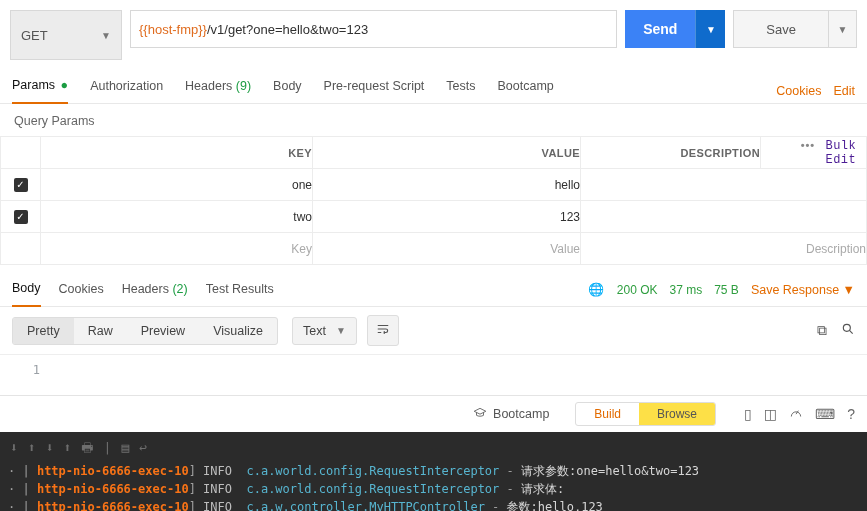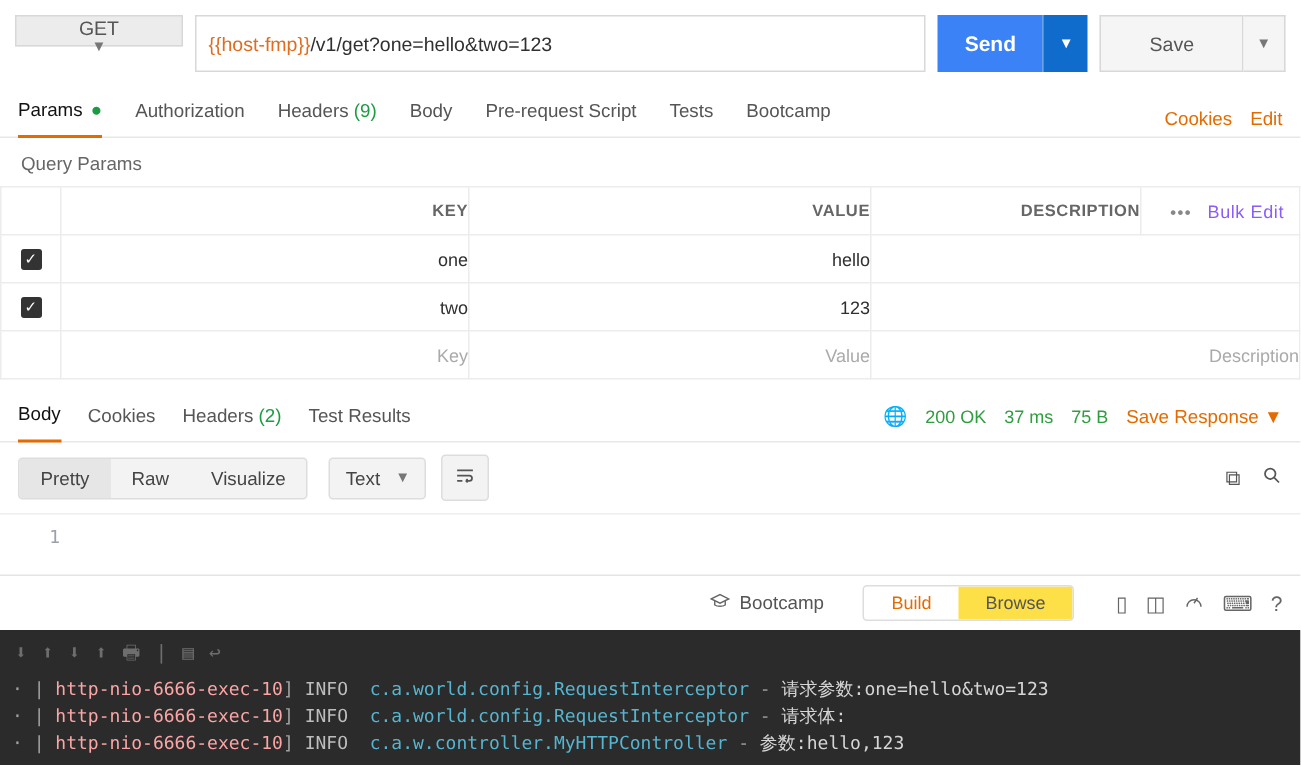--- a/index.html
+++ b/index.html
@@ -1,20 +1,20 @@
 <!DOCTYPE html>
 <html><head>
 <meta charset="utf-8">
 <style>
   * { box-sizing: border-box; margin: 0; padding: 0; }
   body { font-family: -apple-system, BlinkMacSystemFont, "Segoe UI", Arial, sans-serif; font-size: 12px; color: #303030; width: 867px; background: #fff; }
   
   
   .request-bar { display: flex; padding: 10px 10px 8px 10px; gap: 8px; align-items: stretch; }
-  .method-select { width: 112px; background: #ececec; border: 1px solid #d8d8d8; display: flex; align-items: center; padding: 0 10px; height: 21px; justify-content: space-between; color: #555; font-size: 13px; flex-direction: column; }
+  .method-select { width: 112px; background: #ececec; border: 1px solid #d8d8d8; display: flex; align-items: center; padding: 0 10px; height: 50px; justify-content: space-between; color: #555; font-size: 13px; }
   .url-box { flex: 1; border: 1px solid #d8d8d8; display: flex; align-items: center; height: 38px; padding: 0 8px; font-size: 13px; font-family: inherit; }
   .url-var { color: #e06c1f; }
   .send-btn { background: #3b82f6; color: #fff; height: 38px; border: none; display: flex; align-items: center; padding: 0 18px; font-size: 14px; font-weight: 600; }
   .send-split { background: #0f6bcc; color: #fff; height: 38px; width: 30px; display:flex; align-items:center; justify-content:center; border: none; }
   .save-btn { height: 38px; background: #f5f5f5; border: 1px solid #d8d8d8; display: flex; align-items:center; padding: 0 32px; color: #555; font-size: 13px; }
   .save-split { height: 38px; width: 28px; background: #f5f5f5; border: 1px solid #d8d8d8; display:flex; align-items:center; justify-content:center; color:#666; }
   .chev { font-size: 10px; color: #777; }
   .chev-w { color: #fff; font-size: 10px; }
   .send-group, .save-group { display:flex; }
   .send-split { border-left: 1px solid rgba(255,255,255,0.25); }
@@ -32,21 +32,21 @@
   
   .qp-header { padding: 10px 14px 8px 14px; color: #666; font-size: 12.5px; }
   .params-table { width: 100%; border-collapse: collapse; }
   .params-table th, .params-table td { border: 1px solid #ececec; height: 32px; text-align: right; font-size: 12px; }
   .params-table th { color: #666; font-weight: 600; font-size: 11px; letter-spacing: 0.4px; padding-left: 10px; }
   .col-chk { width: 40px; text-align:center !important; }
   .col-key { width: 272px; padding-left: 10px; }
   .col-val { width: 268px; padding-left: 10px; }
   .col-desc { padding-left: 10px; color:#666; }
   .th-actions { width: 106px; text-align:right !important; padding-right: 10px; }
-  .bulk-edit { color:#8b5cf6; cursor:pointer; font-weight:400; font-size:12px; }
+  .bulk-edit { color:#4c1d95; cursor:pointer; font-weight:400; font-size:12px;font-family:Liberation Mono, monospace; }
   .dots { color:#888; letter-spacing:1px; cursor:pointer; }
   .chk { width: 14px; height: 14px; background: #333; display:inline-flex; align-items:center; justify-content:center; color:#fff; font-size:10px; border-radius:2px; }
   .placeholder { color: #aaa; }
 
   
   .resp-row { display: flex; align-items:center; padding: 10px 12px 0 12px; border-bottom:1px solid #e8e8e8; gap:18px; font-size:12.5px; color:#555; margin-top:6px; }
   .resp-tab { padding-bottom: 10px; cursor:pointer; }
   .resp-tab.active { color:#111; border-bottom: 2px solid #e36b00; margin-bottom:-1px; }
   .resp-right { margin-left:auto; display:flex; gap:12px; align-items:center; padding-bottom:8px; }
   .status-ok, .status-time, .status-size { color: #2e9e3f; font-size:12px; }
@@ -74,21 +74,21 @@
   .f-build { color:#e36b00; }
   .f-browse { background:#fde047; color:#555; }
   .footer-icons { margin-left:14px; display:flex; gap:12px; color:#666; font-size:14px; }
   .footer-left-spacer { flex:1; }
 
   
   .console { background:#2b2b2b; color:#d0d0d0; font-family:"Menlo","Consolas",monospace; font-size:12px; padding:4px 0 6px 0; line-height:1.5; }
   .console-tb { display:flex; gap:10px; padding:2px 10px 4px 10px; color:#6e6e6e; font-size:13px; }
   .console-line { padding: 0 8px; white-space: pre; }
   .c-pipe { color:#a0a0a0; }
-  .c-thread { color:#fca5a5; }
+  .c-thread { color:#f97316;font-weight:bold; }
   .c-info { color:#bdbdbd; }
   .c-class { color:#57b5d0; }
   .c-dash { color:#9c9c9c; }
   .c-msg { color:#d6d6d6; }
 
   svg.icon { width:14px; height:14px; }
 </style>
 </head>
 <body>
 
@@ -175,20 +175,21 @@
     <span class="status-time">37 ms</span>
     <span class="status-size">75 B</span>
     <span class="link-orange"><span>Save Response</span> ▼</span>
   </div>
 </div>
 
 <div class="view-ctrls">
   <div class="seg">
     <div class="seg-btn active">Pretty</div>
     <div class="seg-btn">Raw</div>
+    <div class="seg-btn">Preview</div>
     <div class="seg-btn">Visualize</div>
   </div>
   <div class="fmt-select">
     <span>Text</span>
       <span class="chev">▼</span>
   </div>
   <div class="wrap-toggle">
     <svg class="icon" viewBox="0 0 24 24" fill="none" stroke="#555" stroke-width="2">
         <path d="M3 6h18M3 12h14a3 3 0 0 1 0 6h-4m0 0l2-2m-2 2l2 2M3 18h6"></path>
       </svg>

